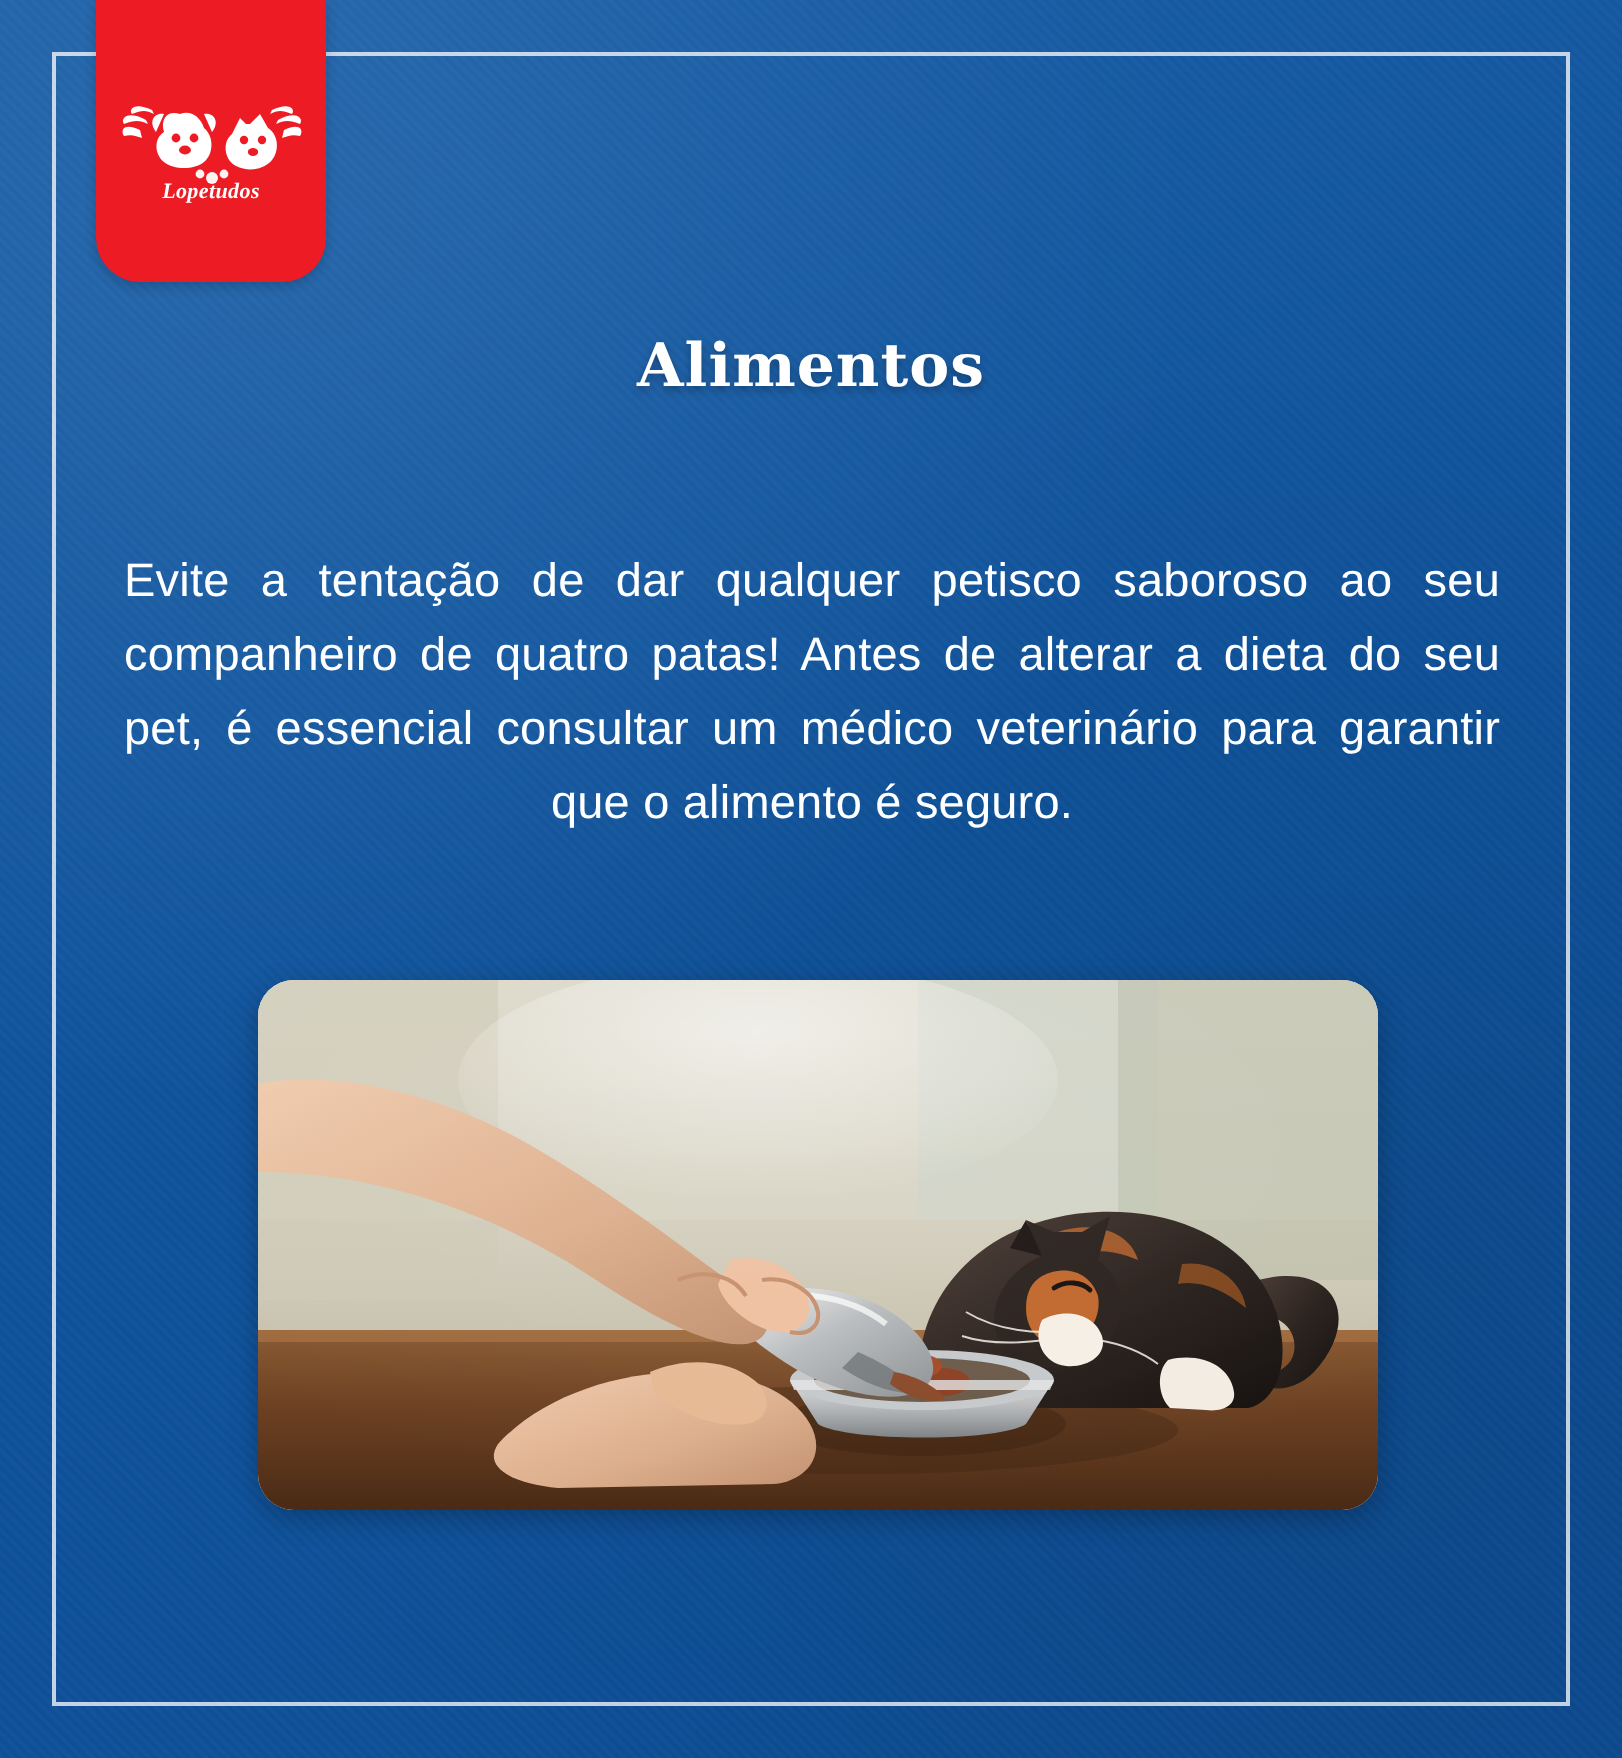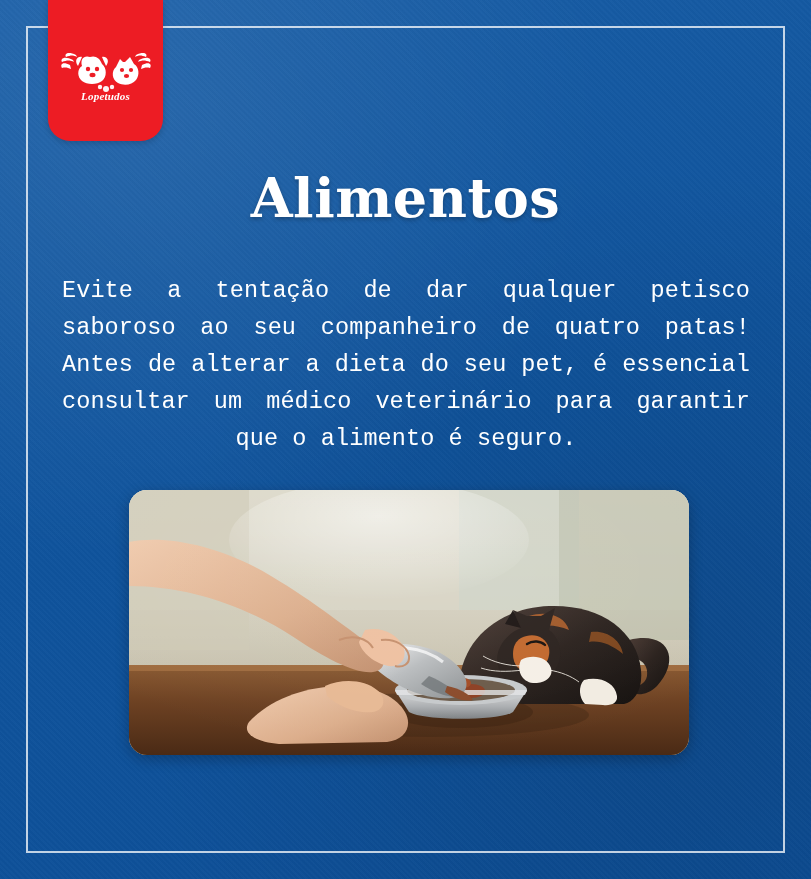--- a/index.html
+++ b/index.html
@@ -79,37 +79,37 @@
   
   .headline {
     position: absolute;
     top: 166px;
     left: 0;
     width: 811px;
     text-align: center;
     color: #ffffff;
     font-family: "DejaVu Serif", serif;
     font-weight: bold;
-    font-size: 54px;
+    font-size: 30px;
     letter-spacing: 0.5px;
     text-shadow: 0 2px 4px rgba(0,0,0,0.28);
   }
 
   
   .body-text {
     position: absolute;
     top: 272px;
     left: 62px;
     width: 688px;
     color: #ffffff;
     font-size: 23.5px;
     line-height: 37px;
     text-align: justify;
     text-align-last: center;
-    font-family: Liberation Mono, monospace;
+    font-family: Liberation Sans, sans-serif;
     font-weight: 400;
     letter-spacing: 0.1px;
   }
 
   
   .photo {
     position: absolute;
     left: 129px;
     top: 490px;
     width: 560px;

